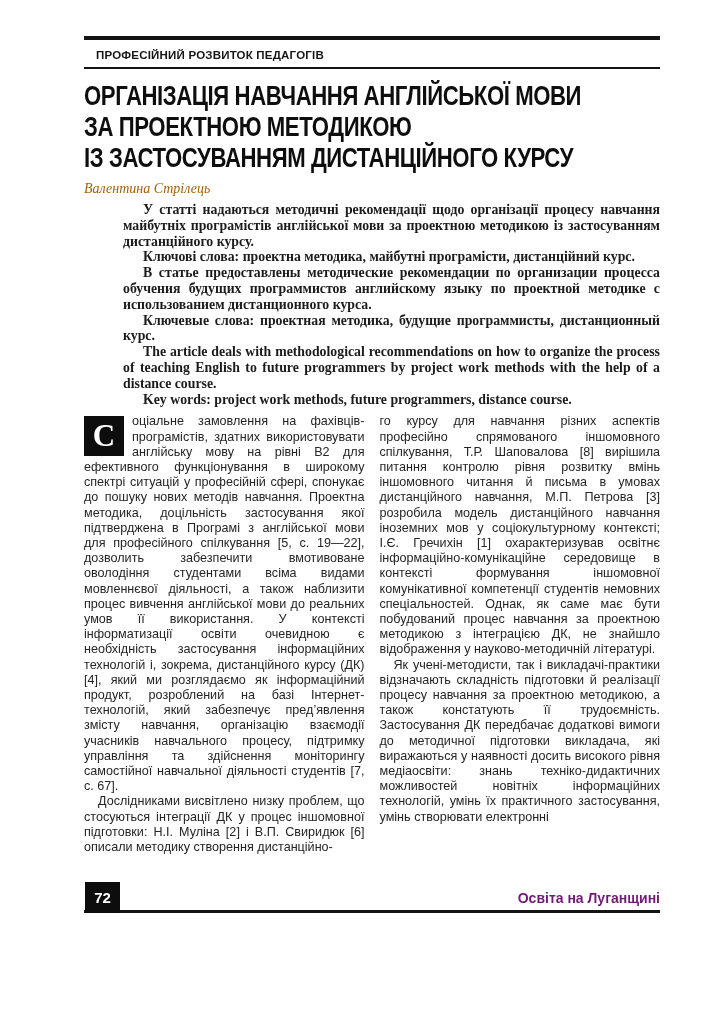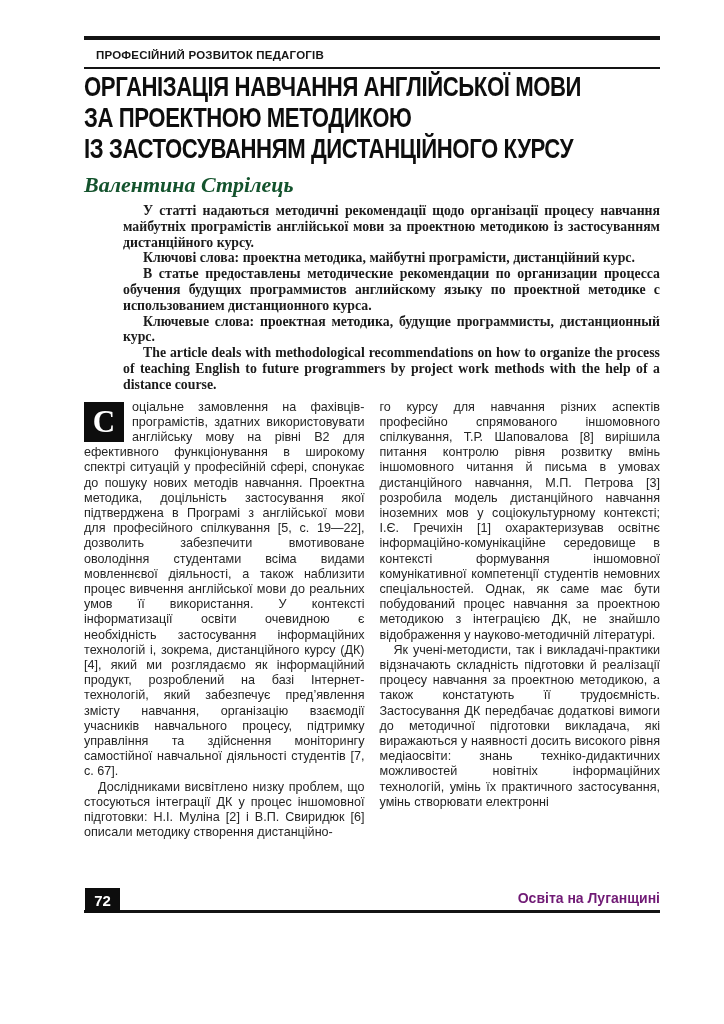--- a/index.html
+++ b/index.html
@@ -24,21 +24,21 @@
     border-bottom:2px solid #141414;
     padding:5px 0 4px 12px;
   }
   .kicker-label{
     font-size:11.5px;
     font-weight:bold;
     letter-spacing:0.2px;
     color:#161616;
   }
   
-  .title{ margin-top:3px; }
+  .title{ margin-top:12px; }
   .title-line{
     font-size:27px;
     font-weight:800;
     line-height:31px;
     letter-spacing:-0.5px;
     color:#0e0e0e;
     white-space:nowrap;
     transform:scaleX(0.82);
     transform-origin:0 50%;
   }
@@ -46,24 +46,24 @@
   .udk{
     margin-top:8px;
     font-family:"Liberation Serif",serif;
     font-weight:bold;
     font-size:16.5px;
     color:#141414;
   }
   .author{
     margin-top:7px;
     font-family:"Liberation Serif",serif;
-    font-weight:bold;
+    font-weight:normal;
     font-style:italic;
-    font-size:22px;
-    color:#14532d;
+    font-size:14px;
+    color:#a16207;
   }
   
   .abstract{
     margin:5px 0 0 39px;
     font-family:"Liberation Serif",serif;
     font-weight:bold;
     font-size:13.8px;
     line-height:15.8px;
     text-align:justify;
     color:#1b1b1b;
@@ -99,21 +99,21 @@
   
   .footer{
     position:absolute;
     left:84px; width:576px;
     top:877px; height:33px;
     border-bottom:3px solid #141414;
   }
   .page-num{
     position:absolute;
     left:1px; bottom:-3px;
-    width:35px; height:25px;
+    width:35px; height:31px;
     background:#0d0d0d;
     color:#ffffff;
     font-weight:bold;
     font-size:15px;
     display:flex; align-items:center; justify-content:center;
   }
   .journal{
     position:absolute;
     right:0; bottom:4px;
     font-weight:bold;
@@ -139,20 +139,21 @@
 
 
     <div class="author">Валентина Стрілець</div>
 
     <div class="abstract">
       <p>У статті надаються методичні рекомендації щодо організації процесу навчання майбутніх програмістів англійської мови за проектною методикою із застосуванням дистанційного курсу.</p>
       <p>Ключові слова: проектна методика, майбутні програмісти, дистанційний курс.</p>
       <p>В статье предоставлены методические рекомендации по организации процесса обучения будущих программистов английскому языку по проектной методике с использованием дистанционного курса.</p>
       <p>Ключевые слова: проектная методика, будущие программисты, дистанционный курс.</p>
       <p>The article deals with methodological recommendations on how to organize the process of teaching English to future programmers by project work methods with the help of a distance course.</p>
+      <p>Key words: project work methods, future programmers, distance course.</p>
     </div>
 
     <div class="body-cols">
       <div class="col">
         <p>
           <span class="drop-cap">С</span><span>оціальне замовлення на фахівців-програмістів, здатних використовувати англійську мову на рівні В2 для ефективного функціонування в широкому спектрі ситуацій у професійній сфері, спонукає до пошуку нових методів навчання. Проектна методика, доцільність застосування якої підтверджена в Програмі з англійської мови для професійного спілкування [5, с. 19—22], дозволить забезпечити вмотивоване оволодіння студентами всіма видами мовленнєвої діяльності, а також наблизити процес вивчення англійської мови до реальних умов її використання. У контексті інформатизації освіти очевидною є необхідність застосування інформаційних технологій і, зокрема, дистанційного курсу (ДК) [4], який ми розглядаємо як інформаційний продукт, розроблений на базі Інтернет-технологій, який забезпечує пред’явлення змісту навчання, організацію взаємодії учасників навчального процесу, підтримку управління та здійснення моніторингу самостійної навчальної діяльності студентів [7, с. 67].</span>
         </p>
         <p>Дослідниками висвітлено низку проблем, що стосуються інтеграції ДК у процес іншомовної підготовки: Н.І. Муліна [2] і В.П. Свиридюк [6] описали методику створення дистанційно-</p>
       </div>
       <div class="col">

